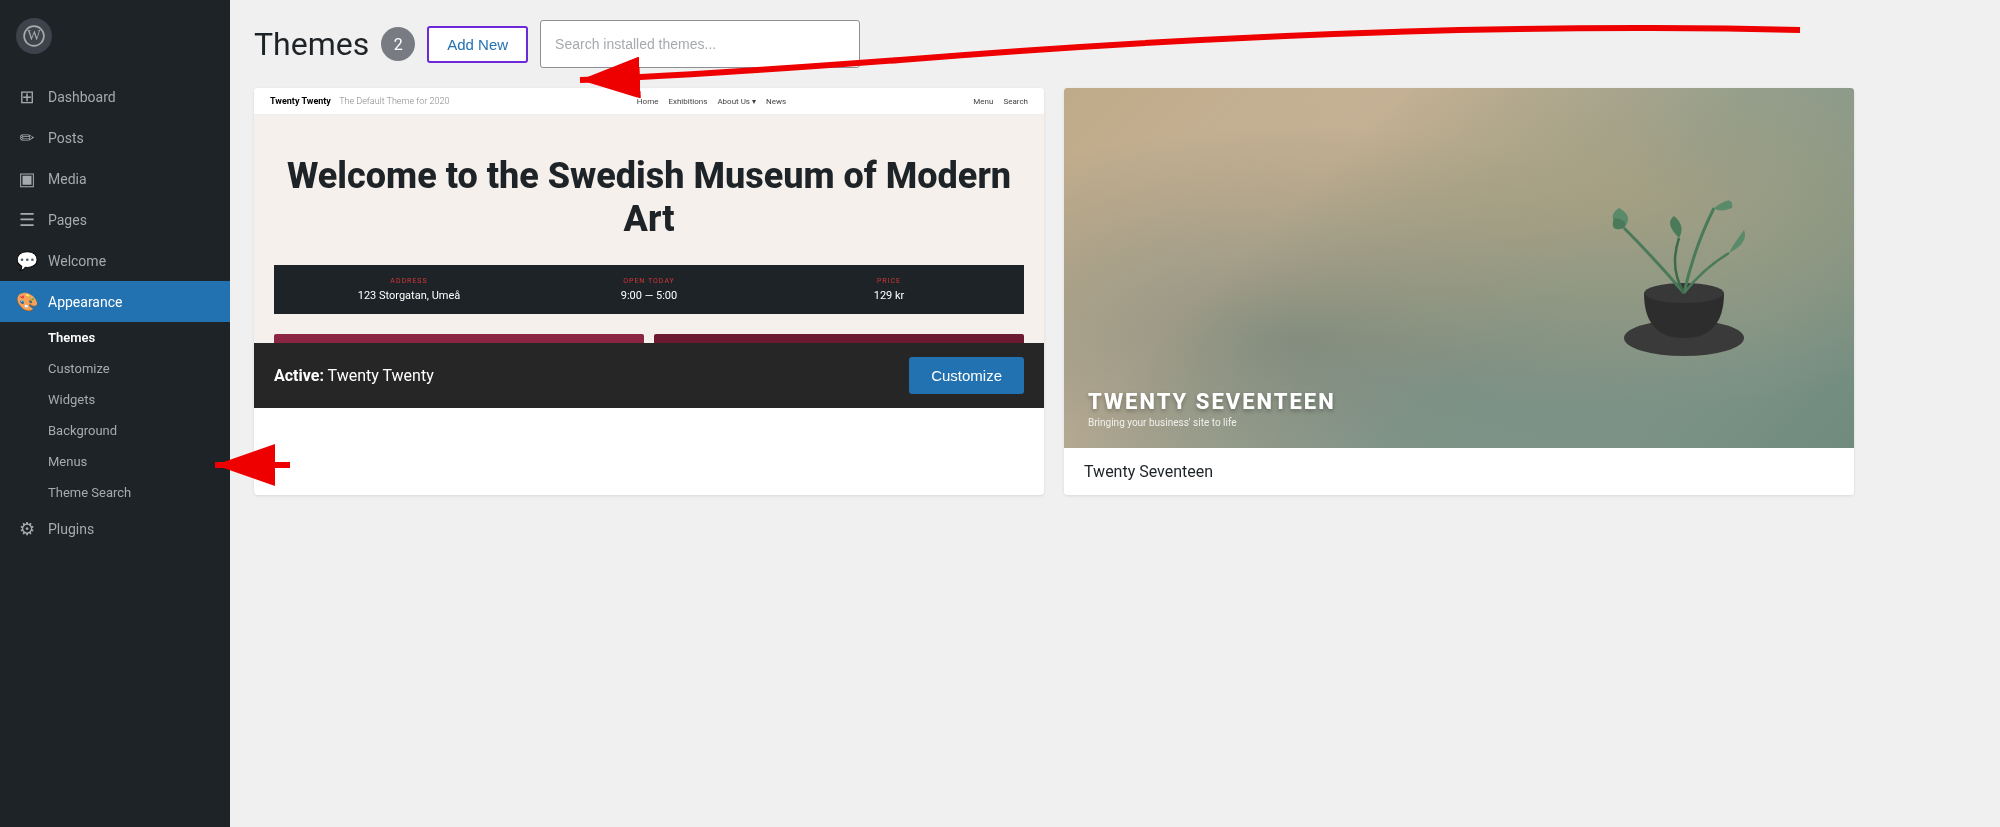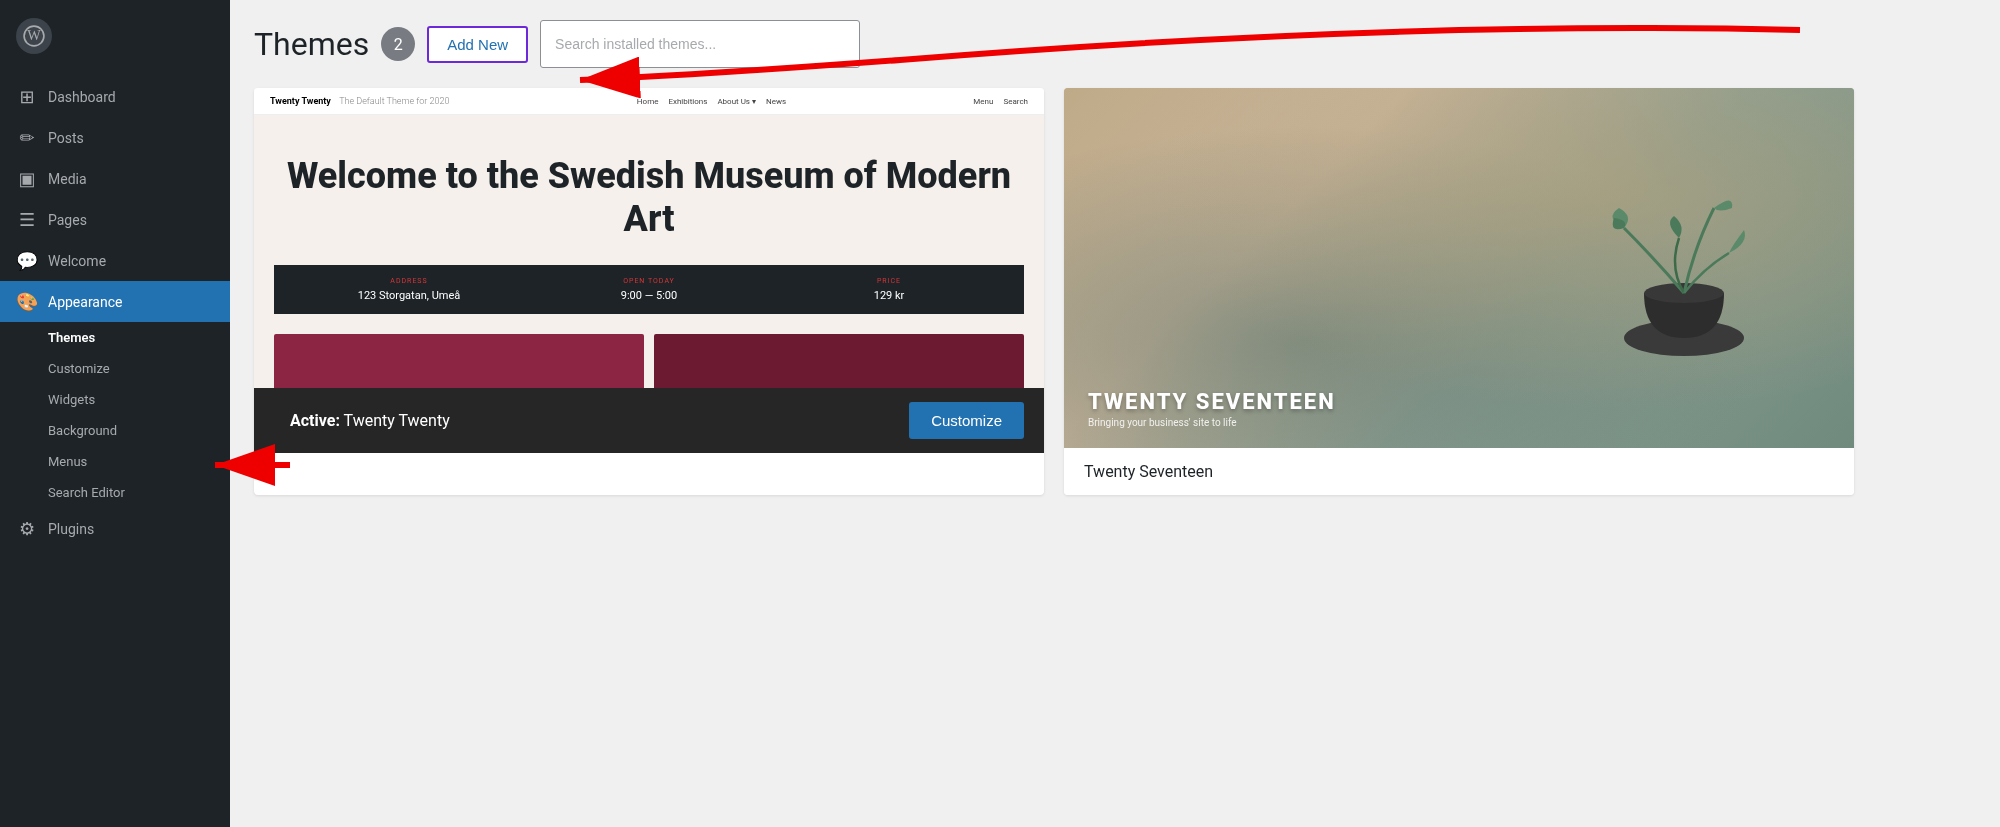--- a/index.html
+++ b/index.html
@@ -134,21 +134,21 @@
       background: #fff;
       border-radius: 4px;
       overflow: hidden;
       box-shadow: 0 1px 3px rgba(0,0,0,0.1);
       position: relative;
       cursor: pointer;
     }
 
     .theme-preview {
       width: 100%;
-      height: 300px;
+      height: 255px;
       overflow: hidden;
       position: relative;
     }
 
     
     .tt-preview {
       background: #f5f0eb;
       height: 100%;
       display: flex;
       flex-direction: column;
@@ -196,21 +196,21 @@
     .tt-block { height: 60px; background: #8c2443; flex: 1; border-radius: 2px; }
     .tt-block2 { height: 60px; background: #6b1a32; flex: 1; border-radius: 2px; }
 
     .theme-footer {
       background: rgba(0,0,0,0.85);
       padding: 14px 20px;
       display: flex;
       align-items: center;
       justify-content: space-between;
     }
-    .theme-active-label { color: #fff; font-size: 16px; margin-left: 16px; }
+    .theme-active-label { color: #fff; font-size: 16px; }
     .theme-active-label strong { font-weight: 700; }
     .customize-btn {
       background: #2271b1;
       color: #fff;
       border: none;
       padding: 10px 22px;
       font-size: 15px;
       border-radius: 3px;
       cursor: pointer;
     }
@@ -325,21 +325,21 @@
     <div class="nav-sub-item">
       <span>Widgets</span>
     </div>
     <div class="nav-sub-item">
       <span>Background</span>
     </div>
     <div class="nav-sub-item">
       <span>Menus</span>
     </div>
     <div class="nav-sub-item">
-      <span>Search Editor</span>
+      <span>Theme Search</span>
     </div>
 
     <div class="nav-item">
       <span class="nav-icon">⚙</span>
       <span>Plugins</span>
     </div>
   </div>
 </nav>
 
 <main id="main">

